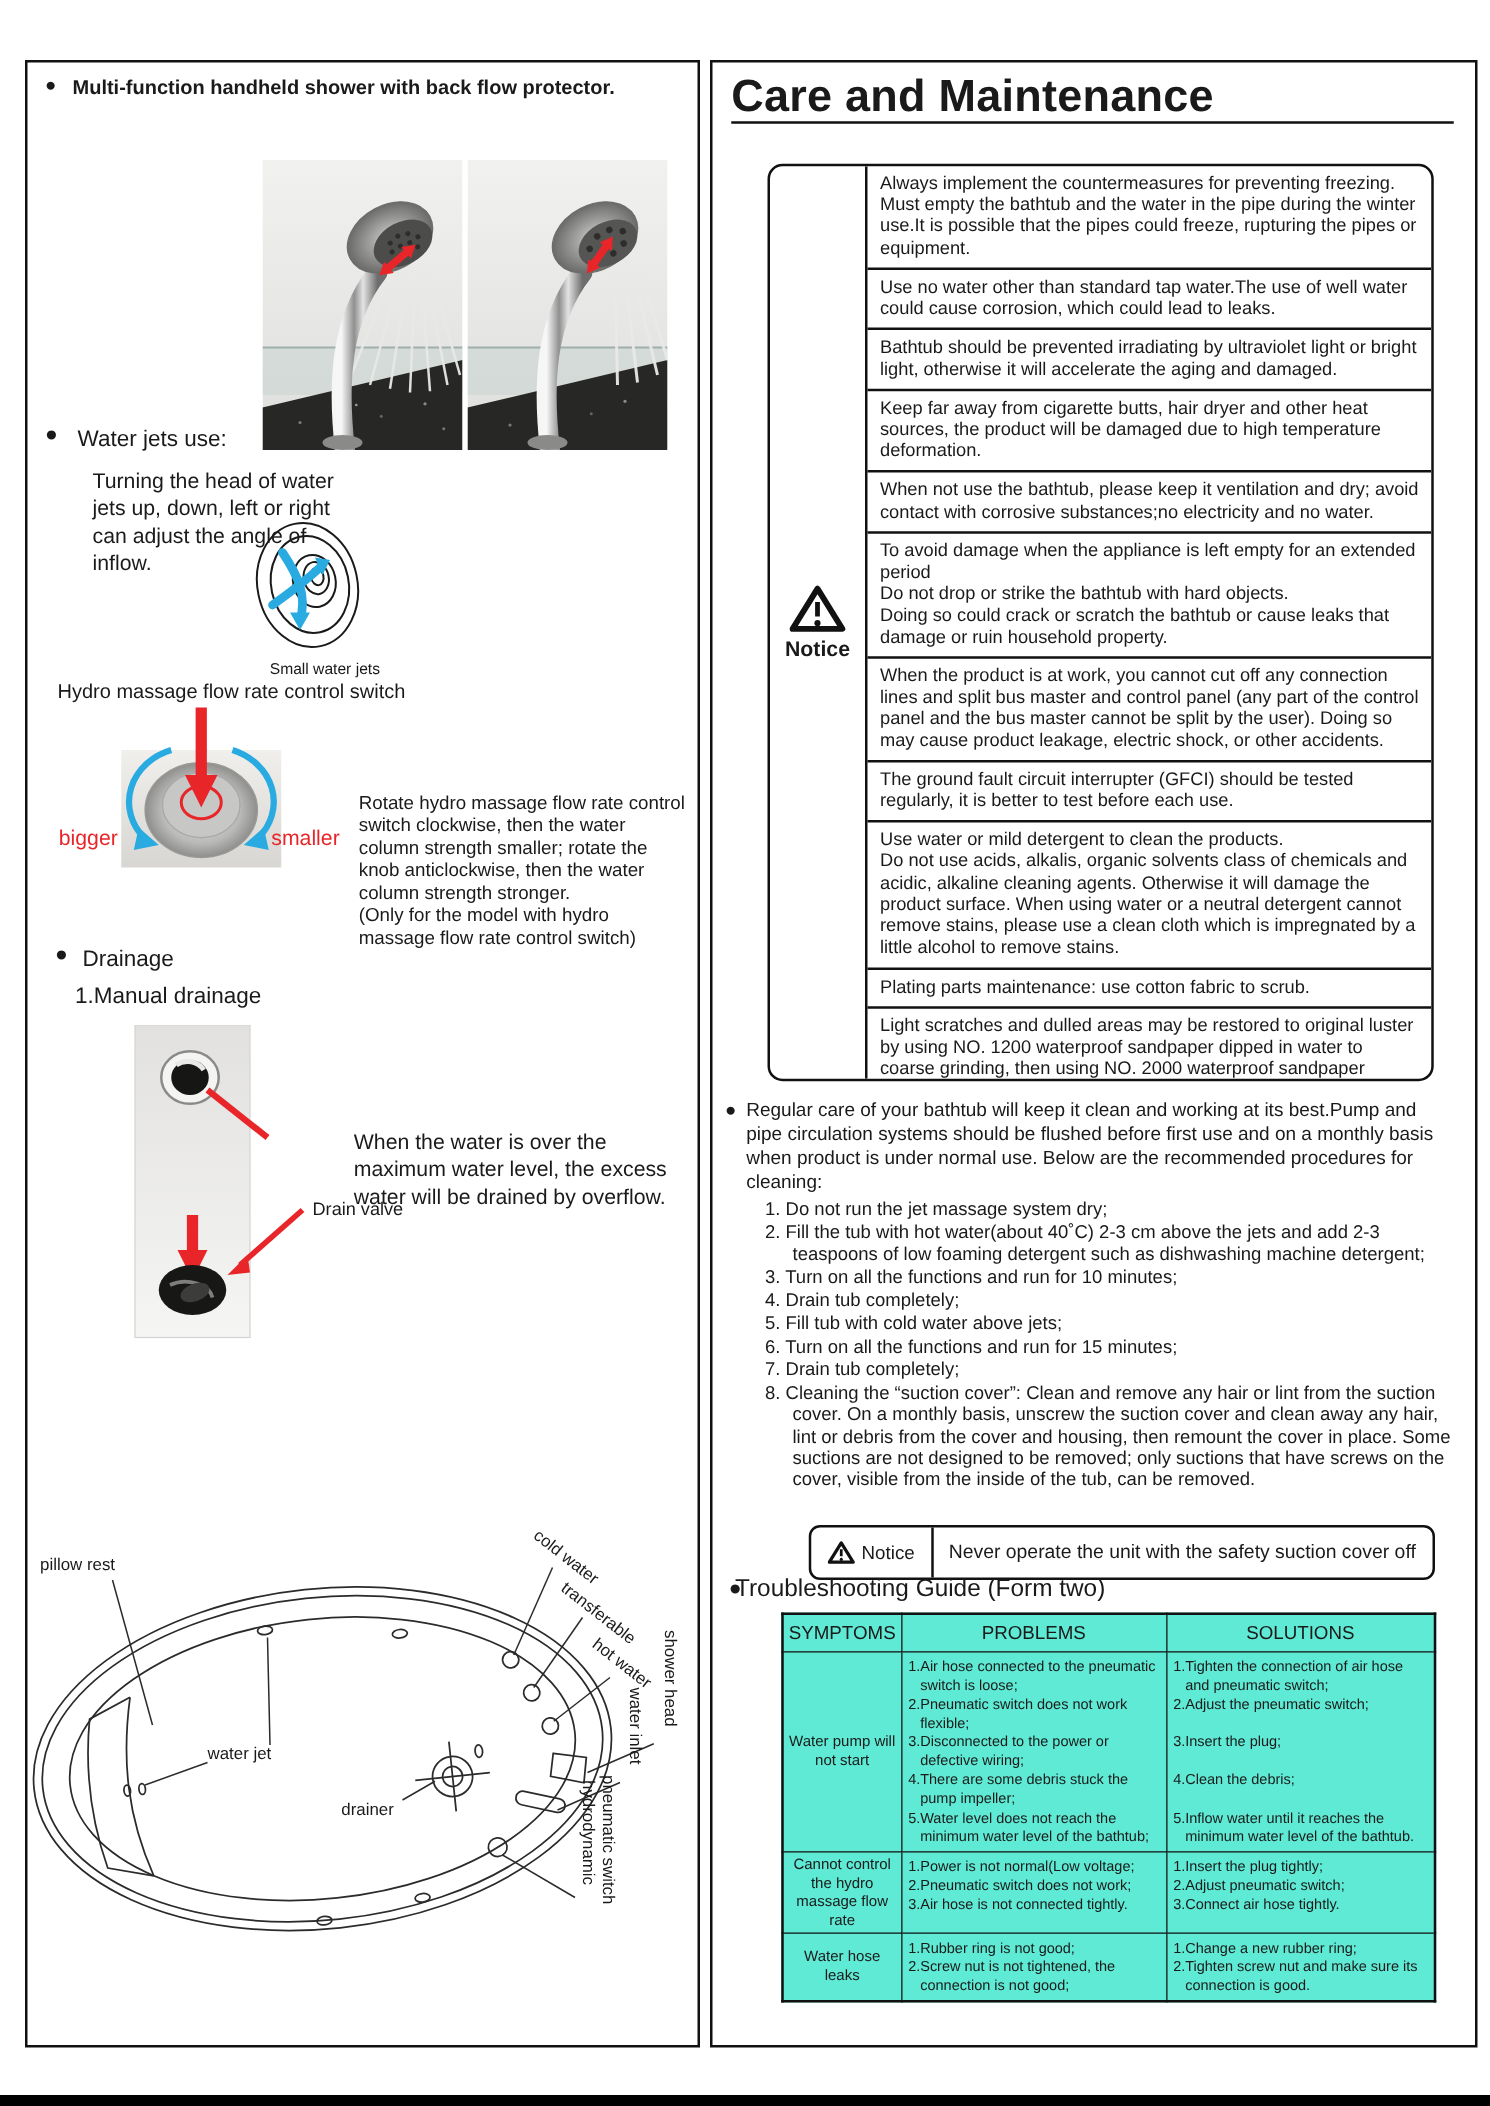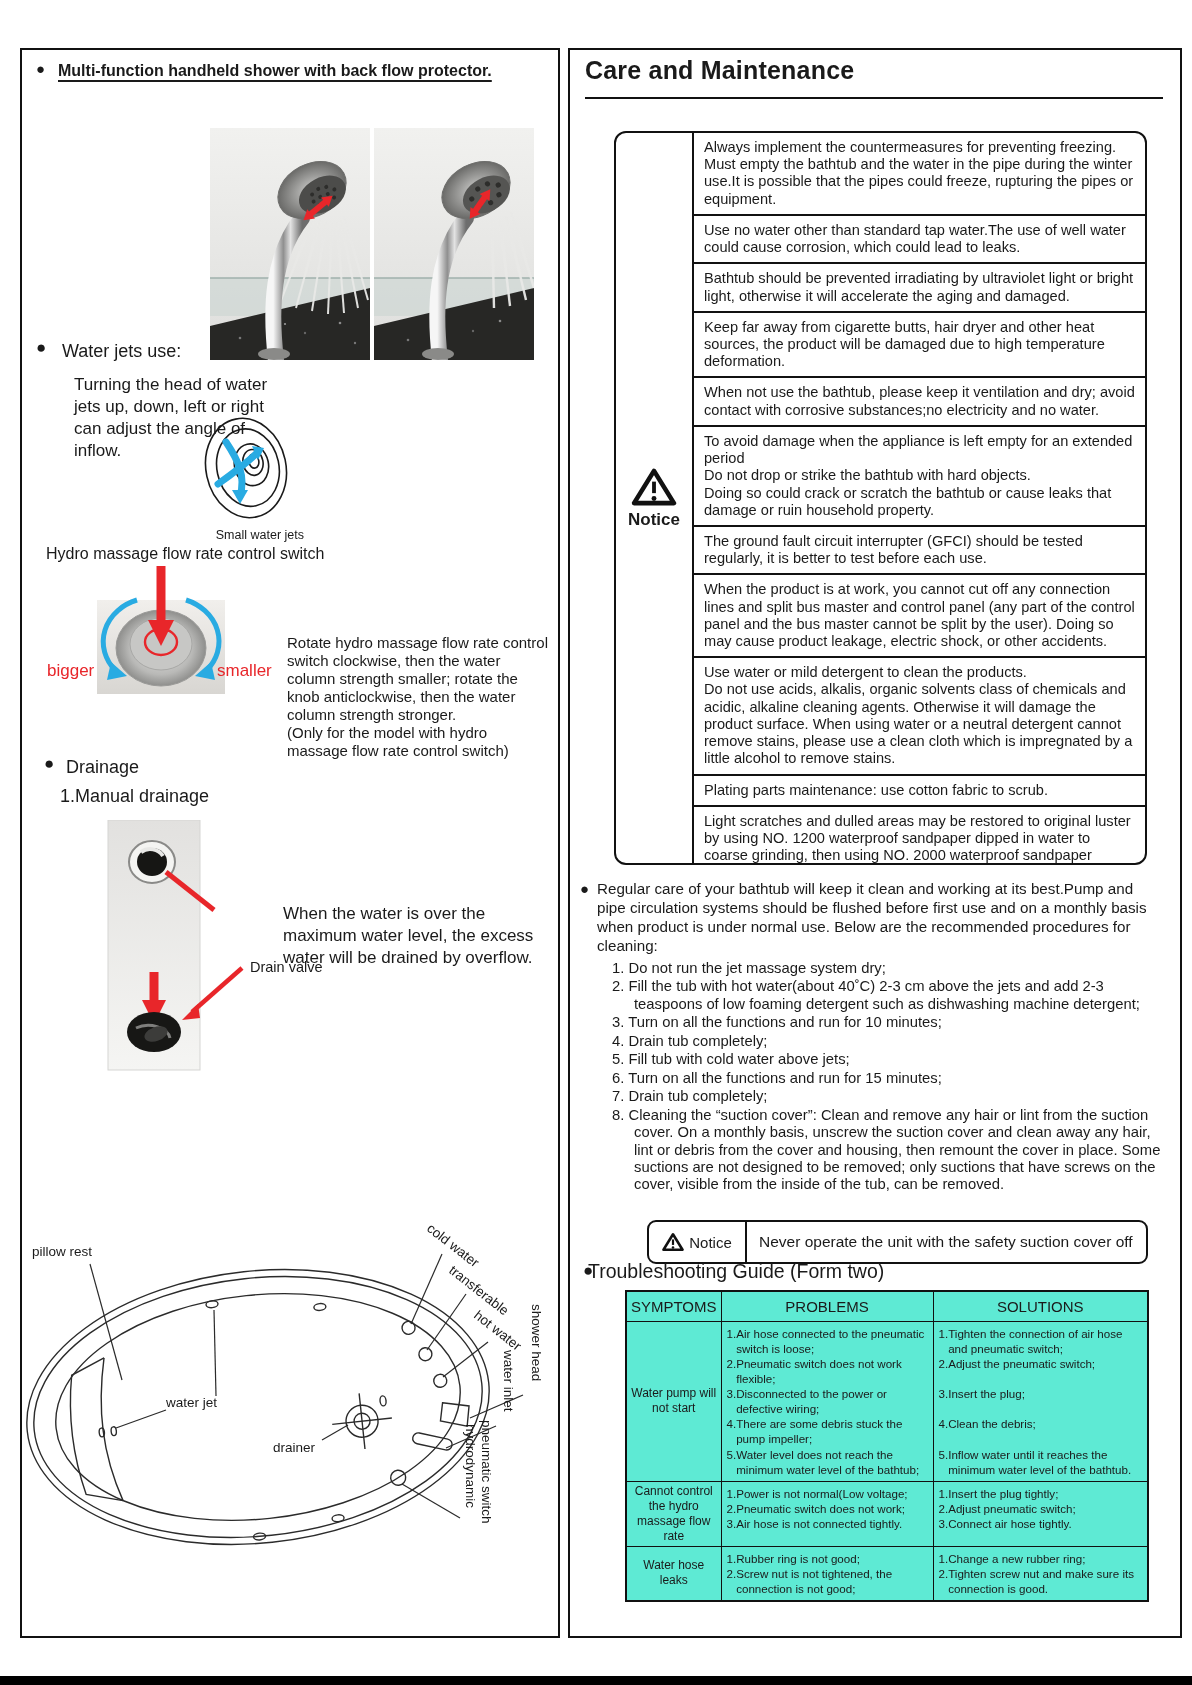--- a/index.html
+++ b/index.html
@@ -2,31 +2,31 @@
 <html><head>
 <meta charset="utf-8">
 <style>
   html,body{margin:0;padding:0;background:#ffffff;}
   .page{position:relative;width:1192px;height:1685px;background:#fff;overflow:hidden;
         font-family:"Liberation Sans",sans-serif;color:#1a1a1a;}
   .abs{position:absolute;}
   .box{position:absolute;border:2px solid #111;background:#fff;}
 
   
-  .lhead{font-weight:bold;font-size:16px;text-decoration:underline;text-underline-offset:4px;text-decoration-thickness:2px;}
+  .lhead{font-weight:bold;font-size:16px;text-underline-offset:4px;text-decoration-thickness:2px;}
   .bullet{font-size:15px;line-height:1;}
   .sechead{font-size:18px;}
   .body17{font-size:17px;line-height:1.3;}
   .body15{font-size:15px;line-height:1.2;}
   .cap{font-size:12.5px;text-align:right;}
   .hydrohead{font-size:16px;}
   .prewrap{white-space:pre-wrap;}
 
   
-  .cmtitle{font-weight:bold;font-size:25px;letter-spacing:.2px;}
+  .cmtitle{font-weight:bold;font-size:36px;letter-spacing:.2px;}
   .cmrule{position:absolute;background:#111;height:2px;}
   .nt{position:absolute;border:2px solid #111;border-radius:12px;display:flex;overflow:hidden;background:#fff;}
   .nt-icon-col{width:76px;flex:0 0 76px;border-right:2px solid #111;display:flex;flex-direction:column;
                align-items:center;justify-content:center;gap:2px;}
   .nt-label{font-weight:bold;font-size:17px;}
   .nt-rows{flex:1;display:flex;flex-direction:column;}
   .nt-row{padding:6px 9px 6px 10px;font-size:14.6px;line-height:1.18;white-space:pre-wrap;}
   .nt-row + .nt-row{border-top:2px solid #111;}
 
   .para15{font-size:15.2px;line-height:1.26;}
@@ -319,22 +319,22 @@
     </div>
     <div class="nt-rows">
       <div class="nt-row">Always implement the countermeasures for preventing freezing. Must empty the bathtub and the water in the pipe during the winter use.It is possible that the pipes could freeze, rupturing the pipes or equipment.</div>
       <div class="nt-row">Use no water other than standard tap water.The use of well water could cause corrosion, which could lead to leaks.</div>
       <div class="nt-row">Bathtub should be prevented irradiating by ultraviolet light or bright light, otherwise it will accelerate the aging and damaged.</div>
       <div class="nt-row">Keep far away from cigarette butts, hair dryer and other heat sources, the product will be damaged due to high temperature deformation.</div>
       <div class="nt-row">When not use the bathtub, please keep it ventilation and dry; avoid contact with corrosive substances;no electricity and no water.</div>
       <div class="nt-row">To avoid damage when the appliance is left empty for an extended period
 Do not drop or strike the bathtub with hard objects.
 Doing so could crack or scratch the bathtub or cause leaks that damage or ruin household property.</div>
+      <div class="nt-row">When the product is at work, you cannot cut off any connection lines and split bus master and control panel (any part of the control panel and the bus master cannot be split by the user). Doing so may cause product leakage, electric shock, or other accidents.</div>
       <div class="nt-row">The ground fault circuit interrupter (GFCI) should be tested regularly, it is better to test before each use.</div>
-      <div class="nt-row">When the product is at work, you cannot cut off any connection lines and split bus master and control panel (any part of the control panel and the bus master cannot be split by the user). Doing so may cause product leakage, electric shock, or other accidents.</div>
       <div class="nt-row">Use water or mild detergent to clean the products.
 Do not use acids, alkalis, organic solvents class of chemicals and acidic, alkaline cleaning agents. Otherwise it will damage the product surface. When using water or a neutral detergent cannot remove stains, please use a clean cloth which is impregnated by a little alcohol to remove stains.</div>
       <div class="nt-row">Plating parts maintenance: use cotton fabric to scrub.</div>
       <div class="nt-row">Light scratches and dulled areas may be restored to original luster by using NO. 1200 waterproof sandpaper dipped in water to coarse grinding, then using NO. 2000 waterproof sandpaper dipped in water to fine grinding, finally polishing with soft cloth and polishing agent.</div>
     </div>
   </div>
 
   <div class="abs" style="left:580px;top:880px;"><span class="bullet">●</span></div>
   <div class="abs para15" style="left:597px;top:879px;width:566px;">Regular care of your bathtub will keep it clean and working at its best.Pump and pipe circulation systems should be flushed before first use and on a monthly basis when product is under normal use. Below are the recommended procedures for cleaning:</div>
 

